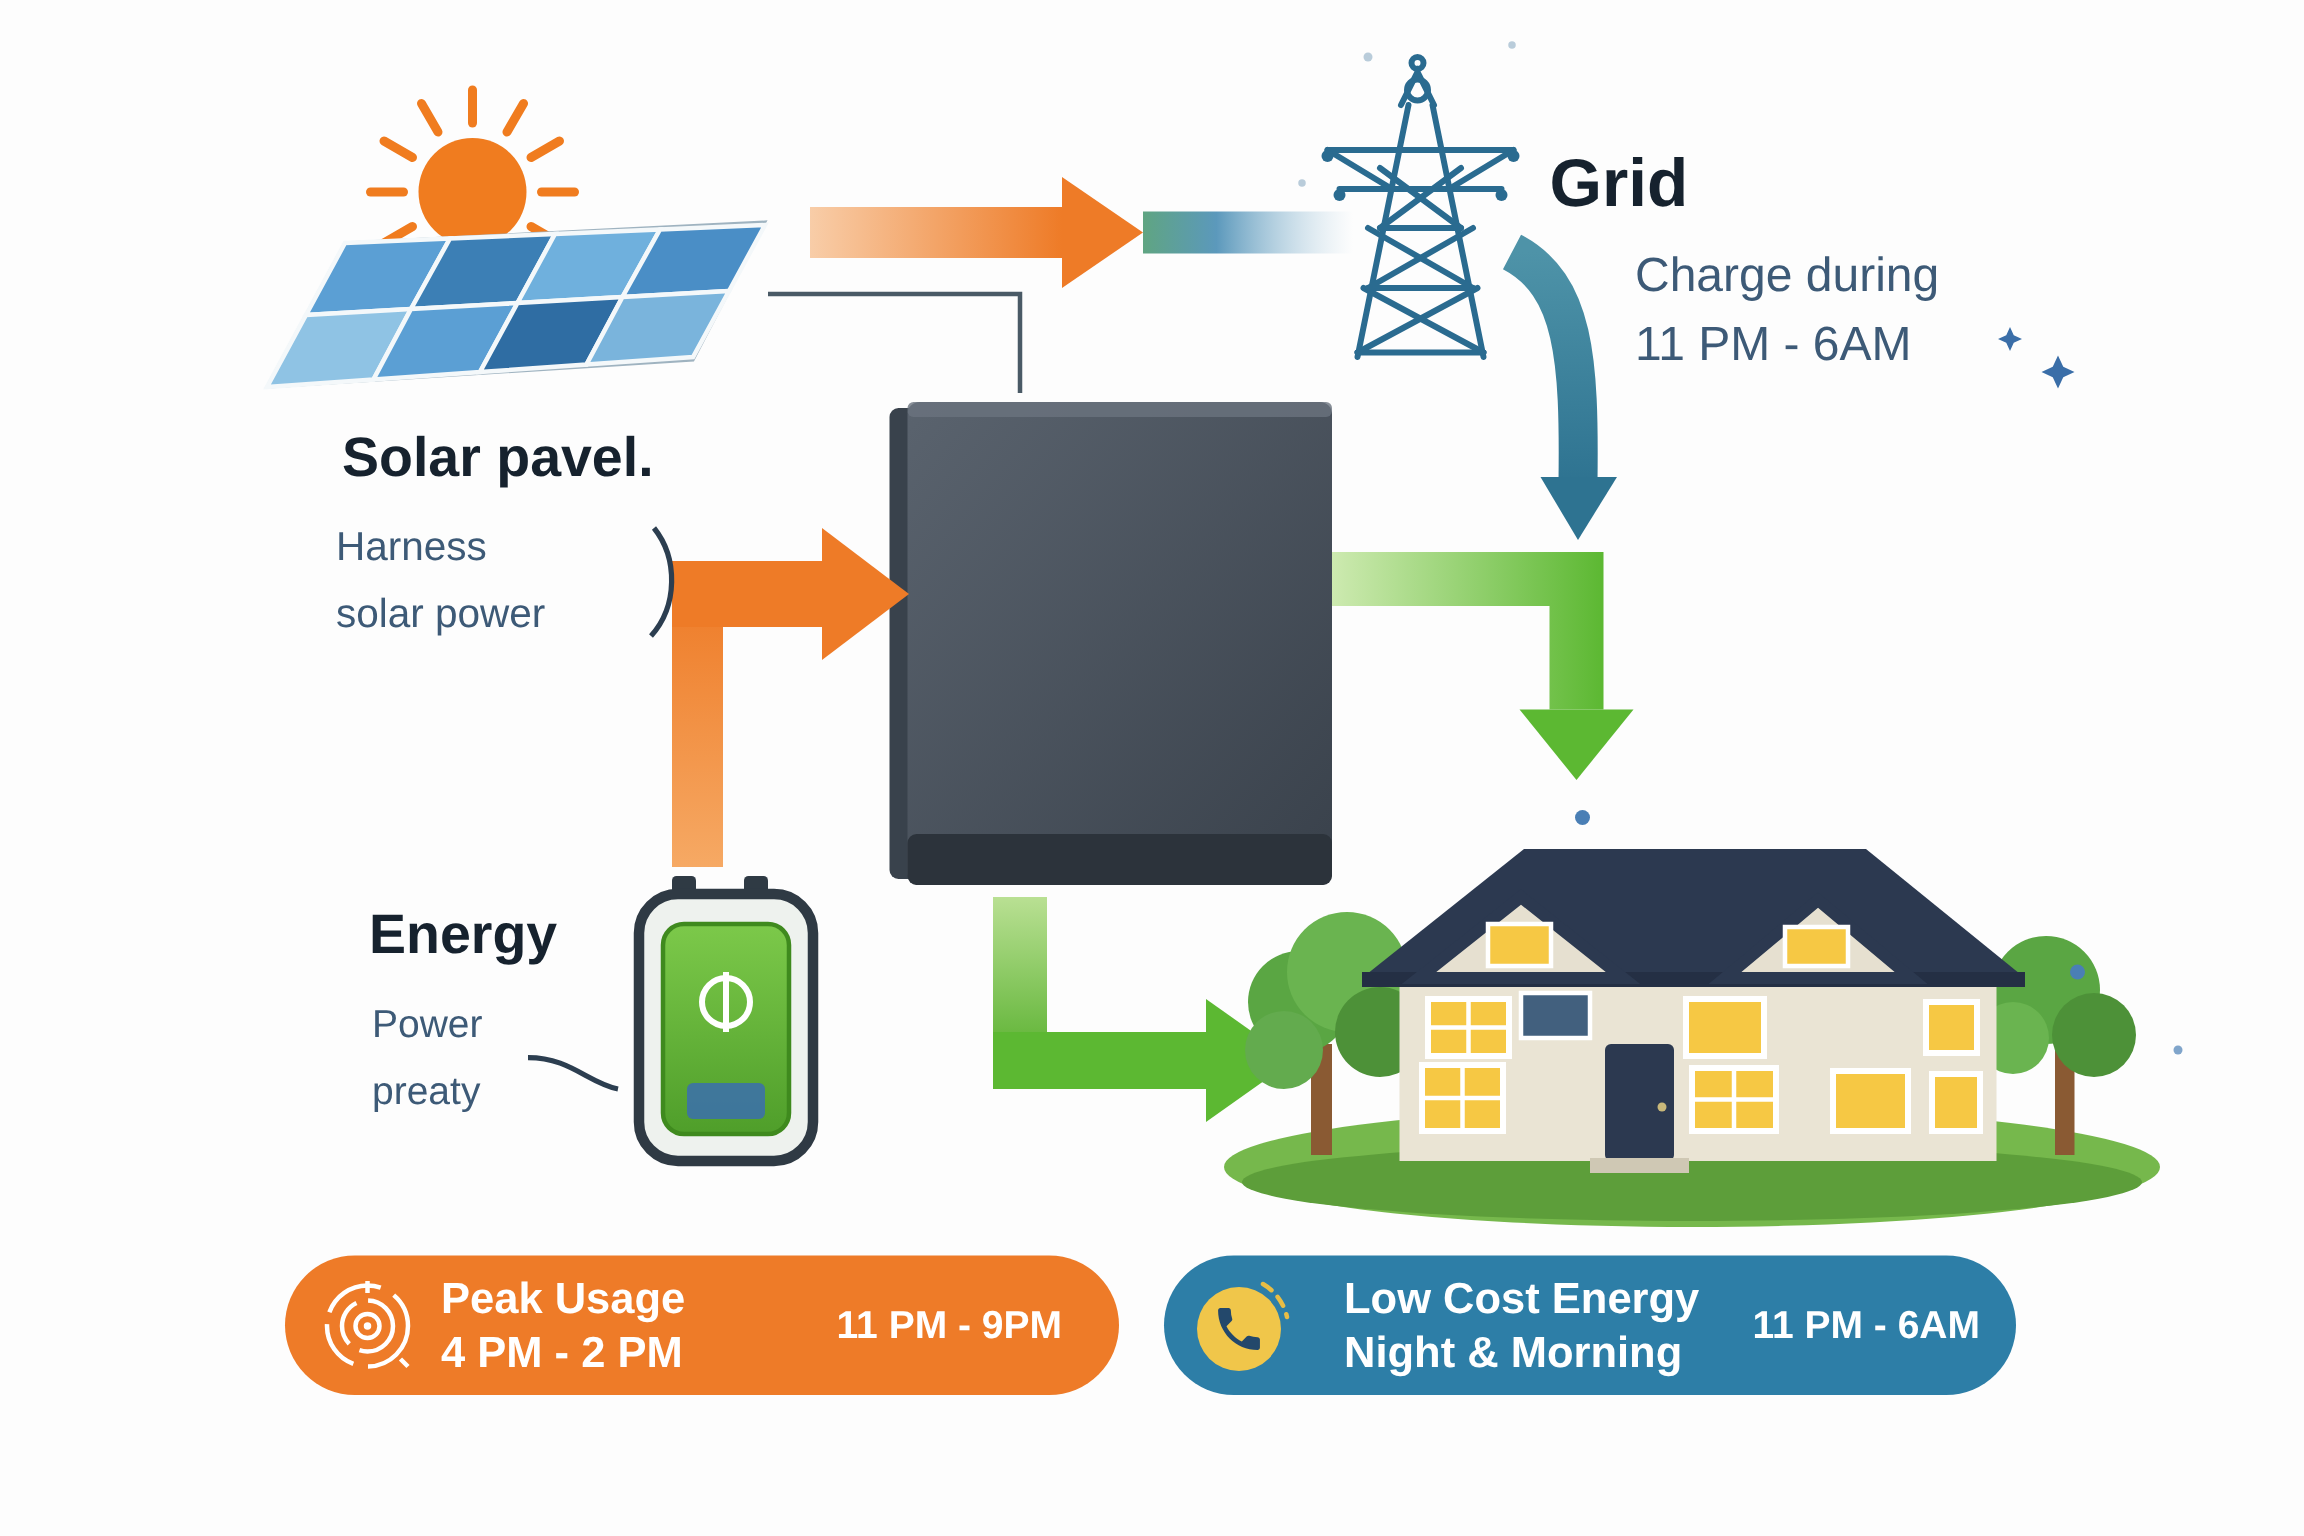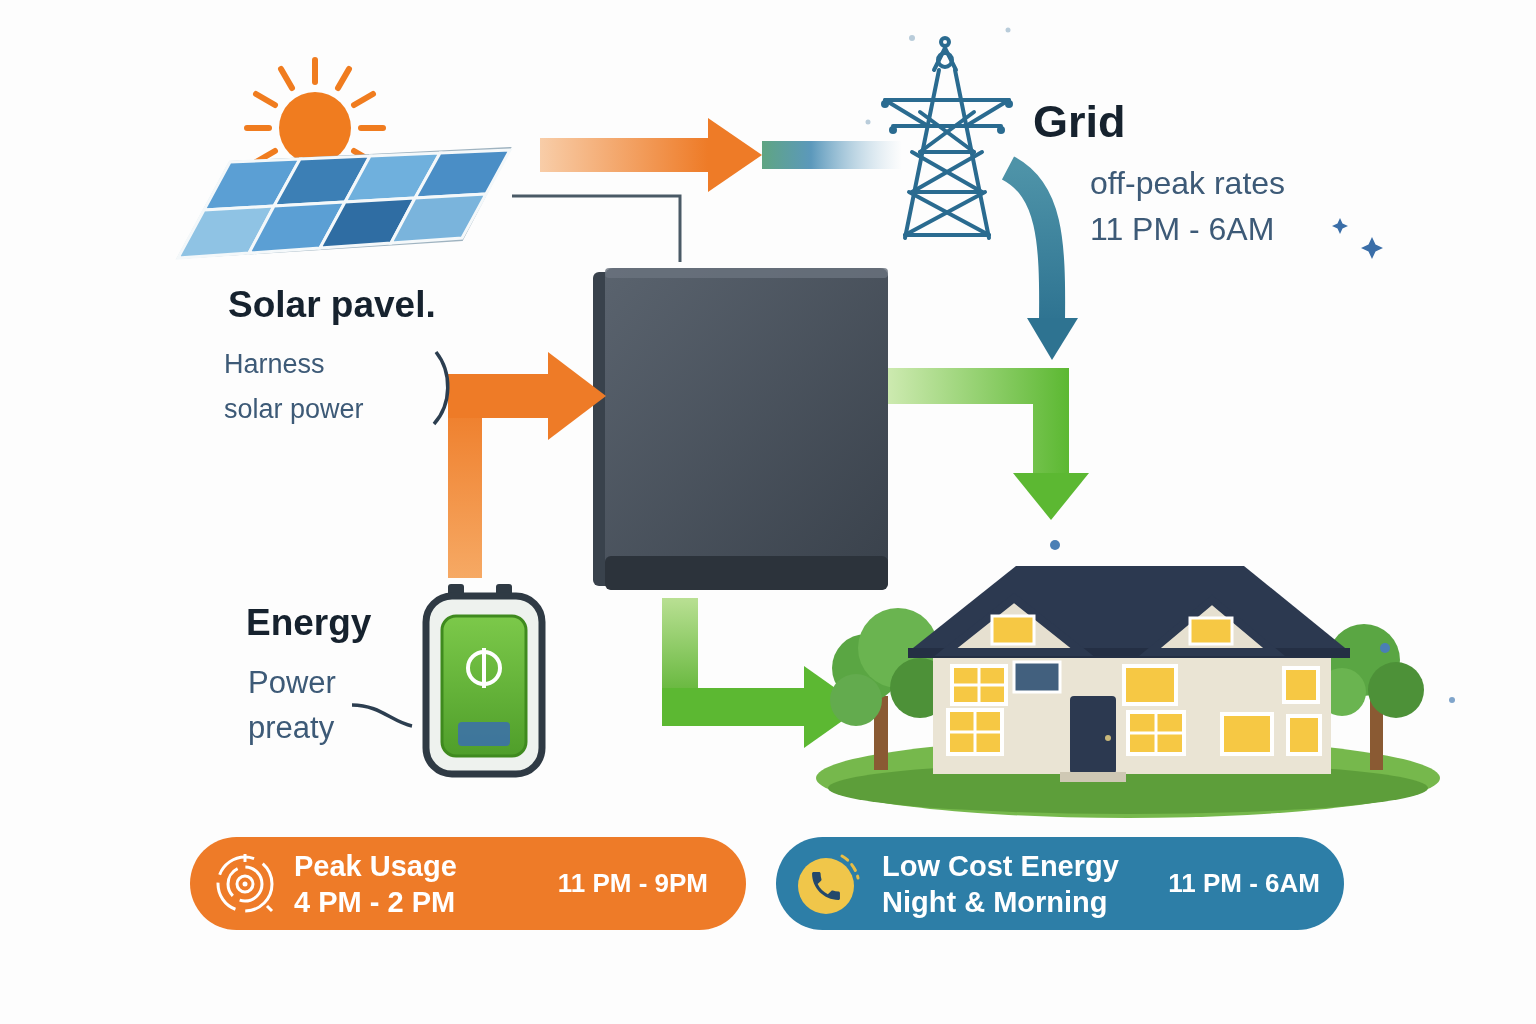--- a/index.html
+++ b/index.html
@@ -7,25 +7,25 @@
          background:#fdfdfd;font-family:"Liberation Sans",sans-serif;}
   .art{position:absolute;left:0;top:0;width:1536px;height:1024px;}
   .label{position:absolute;white-space:nowrap;}
   .title{font-weight:700;color:#16222e;}
   .sub{color:#3d5a77;}
   .solar-title{left:228px;top:284px;font-size:37px;}
   .solar-sub{left:224px;top:342px;font-size:27px;line-height:45px;}
   .grid-title{left:1033px;top:96px;font-size:45px;}
   .grid-sub{left:1090px;top:160px;font-size:32px;line-height:46px;}
   .battery-title{left:246px;top:602px;font-size:37px;}
-  .battery-sub{left:248px;top:660px;font-size:31px;line-height:45px;}
+  .battery-sub{left:248px;top:660px;font-size:26px;line-height:45px;}
   .pill{position:absolute;top:837px;height:93px;border-radius:48px;
         display:flex;align-items:center;color:#ffffff;box-sizing:border-box;}
   .pill-orange{left:190px;width:556px;background:#ee7b28;padding:0 38px 0 22px;}
-  .pill-blue{left:776px;width:568px;background:#2d7ea7;padding:0 24px 0 18px;}
+  .pill-blue{left:776px;width:568px;background:#2d7ea7;padding:0 24px 0 18px;gap:14px;}
   .pill-icon{flex:none;}
   .pill-text{margin-left:16px;}
   .pill-line{font-size:29px;font-weight:700;line-height:36px;}
   .pill-time{margin-left:auto;font-size:26px;font-weight:600;}
 </style>
 </head>
 <body>
 
 <div class="stage">
 
@@ -231,21 +231,21 @@
   </svg>
 
   <div class="label title solar-title">Solar pavel.</div>
   <div class="label sub solar-sub">
     <div>Harness</div>
     <div>solar power</div>
   </div>
 
   <div class="label title grid-title">Grid</div>
   <div class="label sub grid-sub">
-    <div>off-peak rates</div>
+    <div>Charge during</div>
     <div>11 PM - 6AM</div>
   </div>
 
   <div class="label title battery-title">Energy</div>
   <div class="label sub battery-sub">
     <div>Power</div>
     <div>preaty</div>
   </div>
 
   <div class="pill pill-orange">

